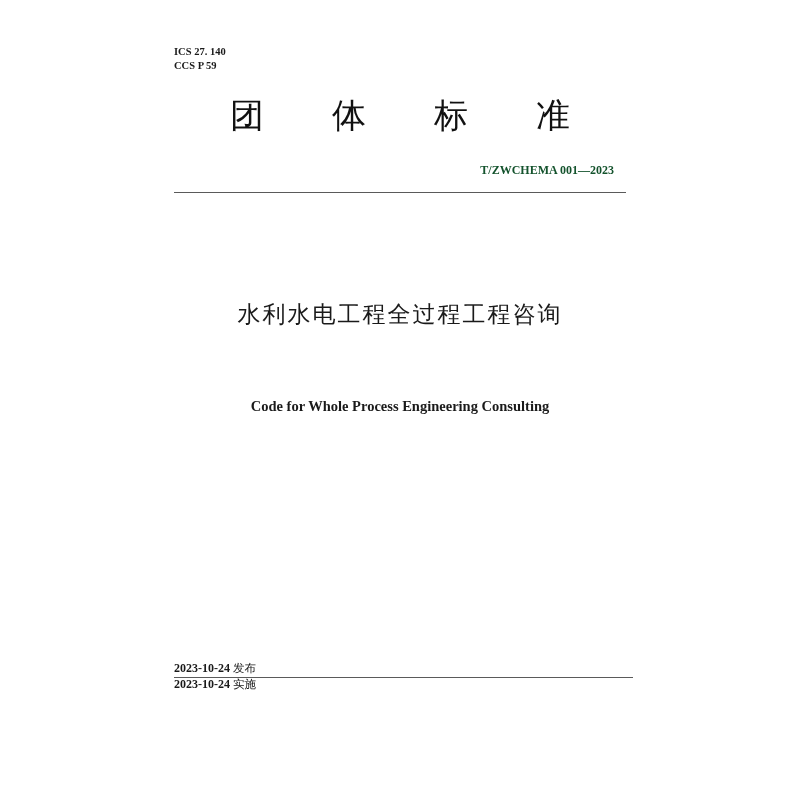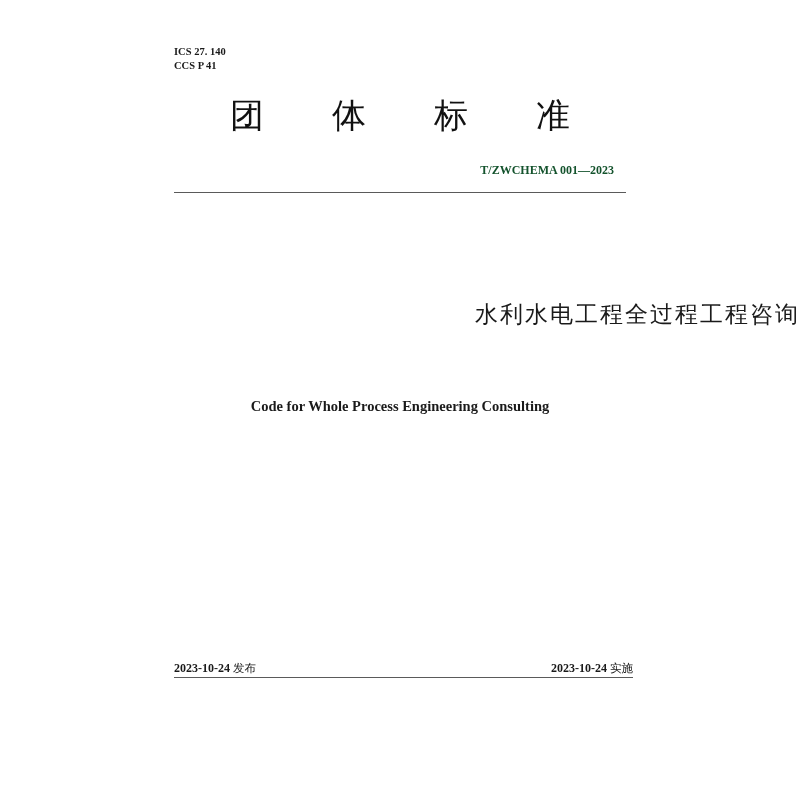--- a/index.html
+++ b/index.html
@@ -61,21 +61,21 @@
       top: 192px;
       width: 452px;
       height: 0;
       border-top: 1.5px solid #5a5a5a;
     }
     .title-cn {
       position: absolute;
       left: 0;
       top: 297px;
       width: 800px;
-      text-align: right;
+      text-align: center;
       font-family: "DejaVu Sans", sans-serif;
       font-size: 23px;
       line-height: 34px;
       letter-spacing: 2px;
       color: #1a1a1a;
     }
     .title-en {
       position: absolute;
       left: 0;
       top: 396px;
@@ -92,20 +92,21 @@
       left: 174px;
       top: 660px;
       width: 459px;
       display: flex;
       justify-content: space-between;
       font-family: "Liberation Serif", serif;
       font-weight: bold;
       font-size: 12px;
       line-height: 16px;
       color: #1a1a1a;
+      flex-direction: column;
     }
     .date-row .cn {
       font-family: "DejaVu Sans", sans-serif;
       font-weight: normal;
       font-size: 11.5px;
     }
     .rule-bottom {
       position: absolute;
       left: 174px;
       top: 677px;
@@ -134,21 +135,21 @@
       letter-spacing: 14px;
     }
   </style>
 </head>
 <body>
 
 <div class="page">
 
   <div class="classification">
     <div>ICS 27. 140</div>
-    <div>CCS P 41</div>
+    <div>CCS P 59</div>
   </div>
 
   <div class="std-type">
     <span>团</span>
     <span>体</span>
     <span>标</span>
     <span>准</span>
   </div>
 
   <div class="std-number">T/ZWCHEMA 001—2023</div>

